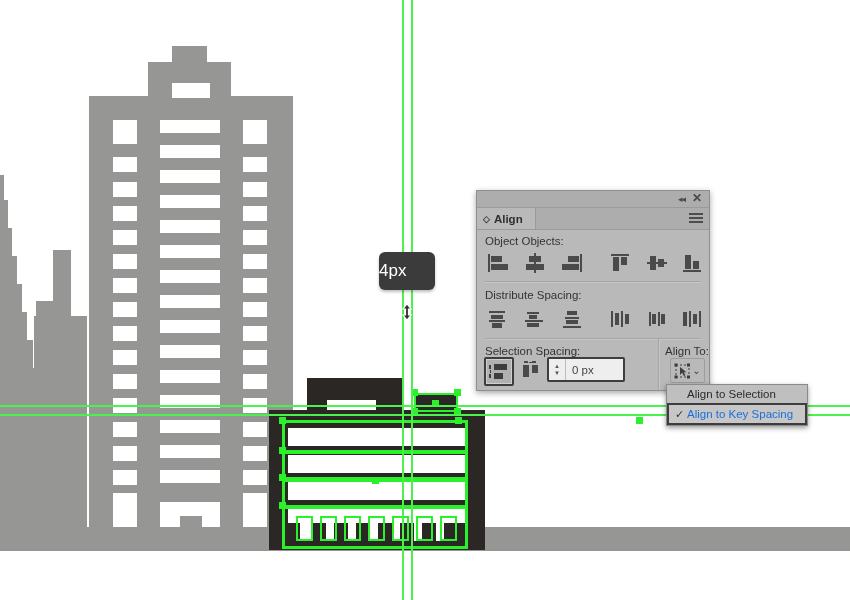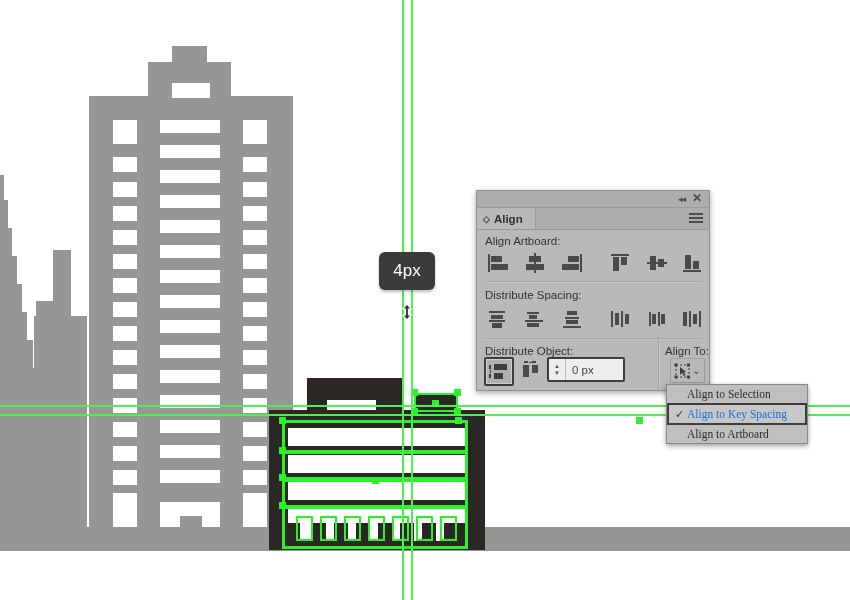--- a/index.html
+++ b/index.html
@@ -24,21 +24,21 @@
   
   .sel{position:absolute;border:3px solid #2bf12b;box-sizing:border-box;background:transparent;}
   .sel-thin{position:absolute;border:2px solid #2bf12b;box-sizing:border-box;}
   .handle{position:absolute;width:7px;height:7px;background:#2bf12b;}
 
   
   #tooltip{
     position:absolute;left:379px;top:252px;width:56px;height:38px;
     background:#3b3b3b;border-radius:6px;
     color:#ffffff;font-size:17px;
-    display:flex;align-items:center;justify-content:center;
+    display:flex;align-items:center;
     box-shadow:0 2px 3px rgba(0,0,0,.25);
   }
   #cursor{position:absolute;left:397px;top:303px;width:20px;height:18px;}
 
   
   #align-panel{
     position:absolute;left:476px;top:190px;width:232px;height:199px;
     background:#b9b9b9;
     border:1px solid #8f8f8f;
     box-shadow:0 2px 6px rgba(0,0,0,.35);
@@ -92,21 +92,20 @@
     background:#b9b9b9;border:1px solid #9d9d9d;border-radius:2px;
     display:flex;align-items:center;justify-content:center;gap:1px;
   }
 
   
   #dropdown{
     position:absolute;left:666px;top:384px;width:140px;
     background:#bfbfbf;border:1px solid #8a8a8a;
     box-shadow:0 2px 5px rgba(0,0,0,.4);
     font-size:11.5px;
-    font-family:Liberation Serif, serif;
   }
   .dd-item{
     height:18px;display:flex;align-items:center;
     padding-left:20px;color:#2b2b2b;position:relative;white-space:nowrap;
   }
   .dd-item.selected{
     color:#1a6fdd;background:#c7c7c7;
     border:2px solid #3d3d3d;box-sizing:border-box;height:22px;
     padding-left:18px;
   }
@@ -282,21 +281,21 @@
         <span class="tab-dots">◇</span>
         <span>Align</span>
       </div>
       <div class="panel-menu">
           <i></i>
           <i></i>
           <i></i>
         </div>
     </div>
 
-    <div class="section-label" style="left:8px;top:44px;">Align Artboard:</div>
+    <div class="section-label" style="left:8px;top:44px;">Object Objects:</div>
 
     <div class="icon-btn" style="left:8px;top:60px;">
       <svg width="22" height="20">
           <rect x="1" y="1" width="2" height="18" fill="#4a4a4a"></rect>
           <rect x="4" y="3" width="11" height="6" fill="#4a4a4a"></rect>
           <rect x="4" y="11" width="17" height="6" fill="#4a4a4a"></rect>
         </svg>
     </div>
     <div class="icon-btn" style="left:45px;top:60px;">
       <svg width="22" height="20">
@@ -382,21 +381,21 @@
       <svg width="22" height="20">
           <rect x="2" y="3" width="4" height="14" fill="#4a4a4a"></rect>
           <rect x="8" y="2" width="2" height="16" fill="#4a4a4a"></rect>
           <rect x="12" y="5" width="4" height="10" fill="#4a4a4a"></rect>
           <rect x="18" y="2" width="2" height="16" fill="#4a4a4a"></rect>
         </svg>
     </div>
 
     <div class="divider" style="left:8px;top:147px;width:216px;"></div>
 
-    <div class="section-label" style="left:8px;top:154px;">Distribute Object:</div>
+    <div class="section-label" style="left:8px;top:154px;">Selection Spacing:</div>
     <div class="section-label" style="left:188px;top:154px;">Align To:</div>
     <div class="vdivider" style="left:181px;top:148px;height:51px;"></div>
   </div>
 
   <div class="spacing-btn pressed" style="left:484px;top:357px;">
     <svg width="20" height="17">
         <rect x="0" y="2" width="2" height="4" fill="#3d3d3d"></rect>
         <rect x="0" y="11" width="2" height="4" fill="#3d3d3d"></rect>
         <rect x="1" y="7" width="1" height="3" fill="#3d3d3d"></rect>
         <rect x="5" y="1" width="13" height="6" fill="#3d3d3d"></rect>
@@ -435,19 +434,15 @@
 
   <div id="dropdown">
     <div class="dd-item">
       <span class="dd-check"></span>
       <span>Align to Selection</span>
     </div>
     <div class="dd-item selected">
       <span class="dd-check">✓</span>
       <span>Align to Key Spacing</span>
     </div>
-    <div class="dd-item">
-      <span class="dd-check"></span>
-      <span>Align to Artboard</span>
-    </div>
   </div>
 
 </div>
 
 </body></html>

